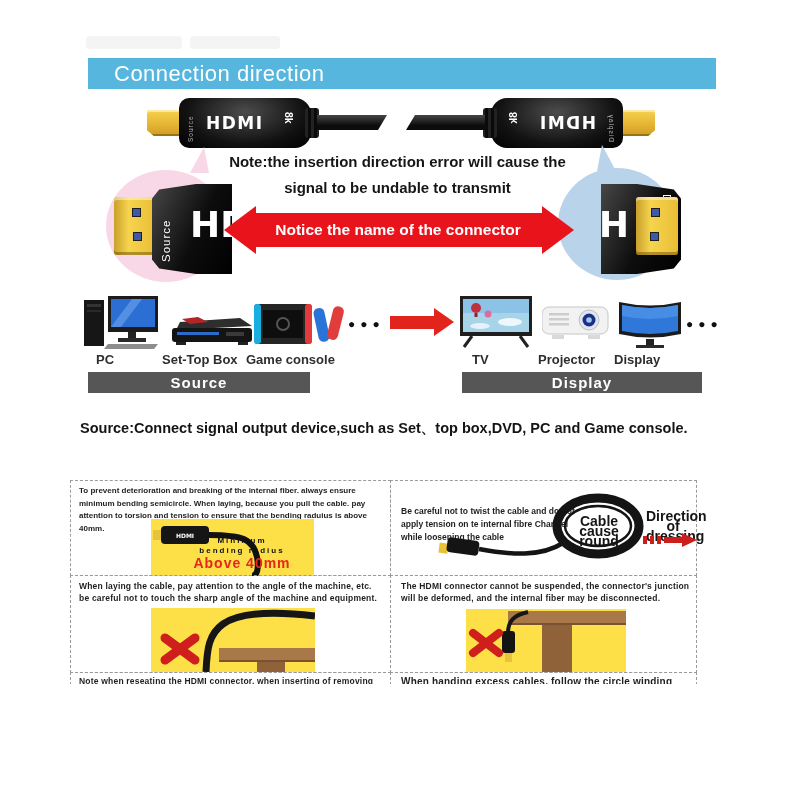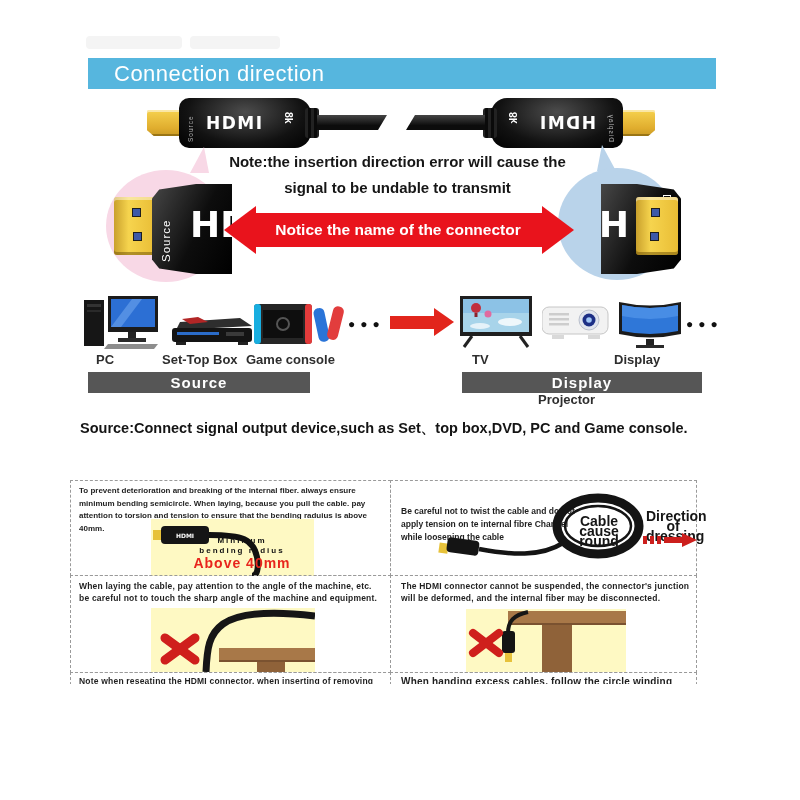--- a/index.html
+++ b/index.html
@@ -83,21 +83,21 @@
 
   
   .cell{position:absolute;border:1px dashed #9a9a9a;box-sizing:border-box;}
   .ptxt{position:absolute;font-weight:bold;color:#1f1f1f;}
   .p1t{left:8px;top:4px;width:296px;font-size:8px;line-height:12.5px;}
   .p2t{left:10px;top:24px;width:186px;font-size:8.5px;line-height:13px;}
   .p3t{left:8px;top:4px;width:305px;font-size:8.5px;line-height:12px;letter-spacing:.2px;}
   .p4t{left:10px;top:4px;width:296px;font-size:8.5px;line-height:12px;letter-spacing:.2px;}
   .p5t{left:8px;top:3px;width:308px;font-size:8.5px;line-height:11.5px;letter-spacing:.2px;}
   .p6t{left:10px;top:3px;width:275px;font-size:10px;line-height:12px;letter-spacing:.2px;}
-  .grayimg{position:absolute;background:#fef9c3;}
+  .grayimg{position:absolute;background:#fde047;}
   .p1cap{position:absolute;left:30px;top:17px;width:122px;text-align:center;font-weight:bold;color:#111;
          font-size:8px;line-height:10px;letter-spacing:2px;}
   .p1val{font-size:14px;color:#e8251d;letter-spacing:1px;line-height:15px;}
   .smalllabel{position:absolute;text-align:center;font-weight:bold;color:#151515;font-size:14px;line-height:10px;}
   .p6label{position:absolute;left:135px;top:52px;width:62px;text-align:center;font-weight:bold;color:#111;line-height:12px;}
   .p6v{font-size:15px;} .p6u{font-size:7px;} .p6m{font-size:11px;display:block;line-height:10px;}
   .lightimg{position:absolute;background:#f1f1f1;}
 </style>
 </head>
 <body>
@@ -219,21 +219,21 @@
     <path d="M4,3 Q32,9 60,3 L60,14 Q32,20 4,14 Z" fill="#4f92e8" opacity=".8"></path>
     <rect x="28" y="37" width="8" height="6" fill="#222"></rect>
     <rect x="18" y="43" width="28" height="3" fill="#2a2a2a"></rect>
   </svg>
   <div class="abs dots" style="left:686px;top:317px;">●●●</div>
 
   <div class="abs dev-label" style="left:96px;top:352px;width:48px;">PC</div>
   <div class="abs dev-label" style="left:162px;top:352px;width:100px;">Set-Top Box</div>
   <div class="abs dev-label" style="left:246px;top:352px;width:104px;">Game console</div>
   <div class="abs dev-label" style="left:472px;top:352px;width:48px;">TV</div>
-  <div class="abs dev-label" style="left:538px;top:352px;width:80px;margin-top:40px;">Projector</div>
+  <div class="abs dev-label" style="left:538px;top:352px;width:80px;">Projector</div>
   <div class="abs dev-label" style="left:614px;top:352px;width:72px;">Display</div>
 
   <div class="abs bar bar-src">Source</div>
   <div class="abs bar bar-dsp">Display</div>
 
   <div class="abs desc">
     <div>Source:Connect signal output device,such as Set、top box,DVD, PC and Game console.</div>
   </div>
 
   <div class="abs" style="left:70px;top:480px;width:627px;height:286px;">

